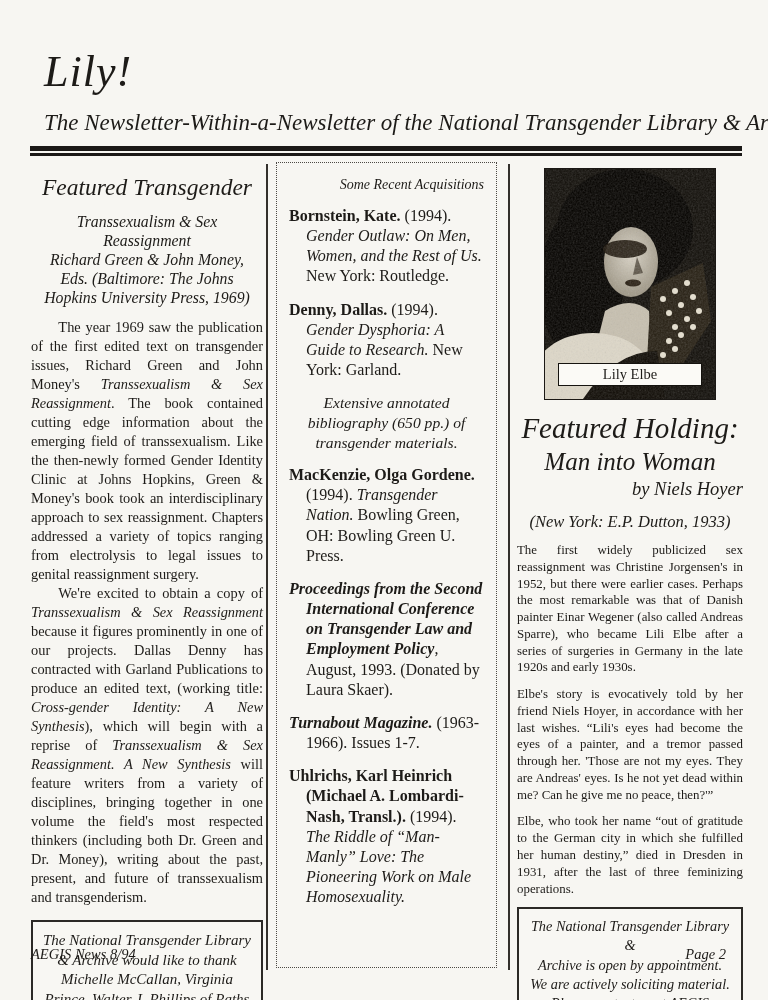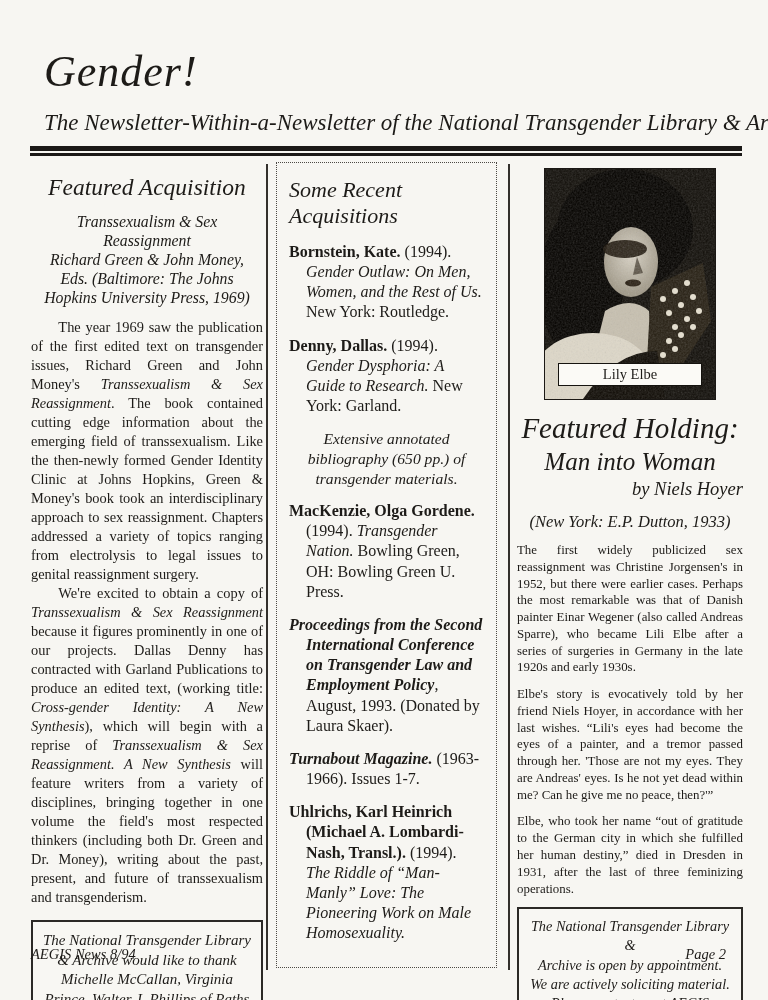--- a/index.html
+++ b/index.html
@@ -26,21 +26,21 @@
   #vrule-right{left:508px;}
 
   .col1{position:absolute;left:31px;top:162px;width:232px;}
   .col1 h2{font-style:italic;font-weight:normal;font-size:23.5px;text-align:center;margin:12px 4px 12px;}
   .citation{font-style:italic;font-size:15.8px;line-height:1.2;text-align:center;white-space:pre-line;margin:0 0 10px;}
   .para{font-size:14.4px;line-height:1.32;text-align:justify;text-indent:1.9em;margin:0;}
   .thanksbox{margin-top:13px;border:2px solid #2b2926;padding:9px 7px;font-style:italic;font-size:15px;line-height:1.3;text-align:center;background:#f8f7f3;}
 
   .col2{position:absolute;left:276px;top:162px;width:221px;height:806px;
         border:1.5px dotted #4c4944;box-sizing:border-box;padding:8px 12px 10px;}
-  .col2 h2{font-style:italic;font-weight:normal;font-size:22px;text-align:left;margin:6px 0 2px;}
+  .col2 h2{font-style:italic;font-weight:normal;font-size:14px;text-align:right;margin:6px 0 2px;}
   .entry{font-size:16px;line-height:1.26;margin:13px 0 0;padding-left:17px;text-indent:-17px;}
   .note{font-style:italic;font-size:15.6px;line-height:1.26;text-align:center;margin:13px 3px 0;}
 
   .col3{position:absolute;left:517px;top:162px;width:226px;}
   .photo{width:172px;height:232px;margin:6px auto 12px;position:relative;background:#ef4444;border:1px solid #1b1815;box-sizing:border-box;}
   .photo svg{display:block;}
   .photo-caption{position:absolute;left:13px;right:13px;bottom:13px;background:#fbfaf6;border:1.5px solid #15130f;
         text-align:center;font-size:14.5px;padding:2px 0;line-height:1.2;}
   .fh-heading{font-style:italic;font-weight:normal;font-size:29px;text-align:center;margin:0 0 3px;}
   .fh-title{font-style:italic;font-size:25px;text-align:center;margin:0 0 3px;}
@@ -51,33 +51,33 @@
         text-align:center;white-space:pre-line;background:#f8f7f3;}
 
   
   .footer-left{position:absolute;left:31px;top:946px;font-style:italic;font-size:14.5px;}
   .footer-right{position:absolute;right:42px;top:946px;font-style:italic;font-size:14.5px;}
 </style>
 </head>
 <body>
 
 <header class="masthead">
-  <div class="mast-title">Gender!</div>
+  <div class="mast-title">Lily!</div>
   <div class="mast-sub">The Newsletter-Within-a-Newsletter of the National Transgender Library &amp; Archive</div>
 </header>
 <div class="double-rule">
   <div class="r1"></div>
   <div class="r2"></div>
 </div>
 
 <div class="vrule" id="vrule-left"></div>
 <div class="vrule" id="vrule-right"></div>
 
 <section class="col1">
-  <h2>Featured Acquisition</h2>
+  <h2>Featured Transgender</h2>
   <div class="citation">Transsexualism &amp; Sex Reassignment
 Richard Green &amp; John Money,
 Eds. (Baltimore:  The Johns
 Hopkins University Press, 1969)</div>
   <div>
       <div class="para"><span>The year 1969 saw the publication of the first edited text on transgender issues, Richard Green and John Money's </span><span class="i">Transsexualism &amp; Sex Reassignment</span><span>. The book contained cutting edge information about the emerging field of transsexualism. Like the then-newly formed Gender Identity Clinic at Johns Hopkins, Green &amp; Money's book took an interdisciplinary approach to sex reassignment. Chapters addressed a variety of topics ranging from electrolysis to legal issues to genital reassignment surgery.</span></div>
       <div class="para"><span>We're excited to obtain a copy of </span><span class="i">Transsexualism &amp; Sex Reassignment</span><span> because it figures prominently in one of our projects. Dallas Denny has contracted with Garland Publications to produce an edited text, (working title: </span><span class="i">Cross-gender Identity:  A New Synthesis</span><span>), which will begin with a reprise of </span><span class="i">Transsexualism &amp; Sex Reassignment. A New Synthesis</span><span> will feature writers from a variety of disciplines, bringing together in one volume the field's most respected thinkers (including both Dr. Green and Dr. Money), writing about the past, present, and future of transsexualism and transgenderism.</span></div>
     </div>
   <div class="thanksbox">The National Transgender Library &amp; Archive would like to thank Michelle McCallan, Virginia Prince, Walter J. Phillips of Paths Untrodden, Sister Mary Elizabeth, and many others for their generous donations of materials.</div>
 </section>

